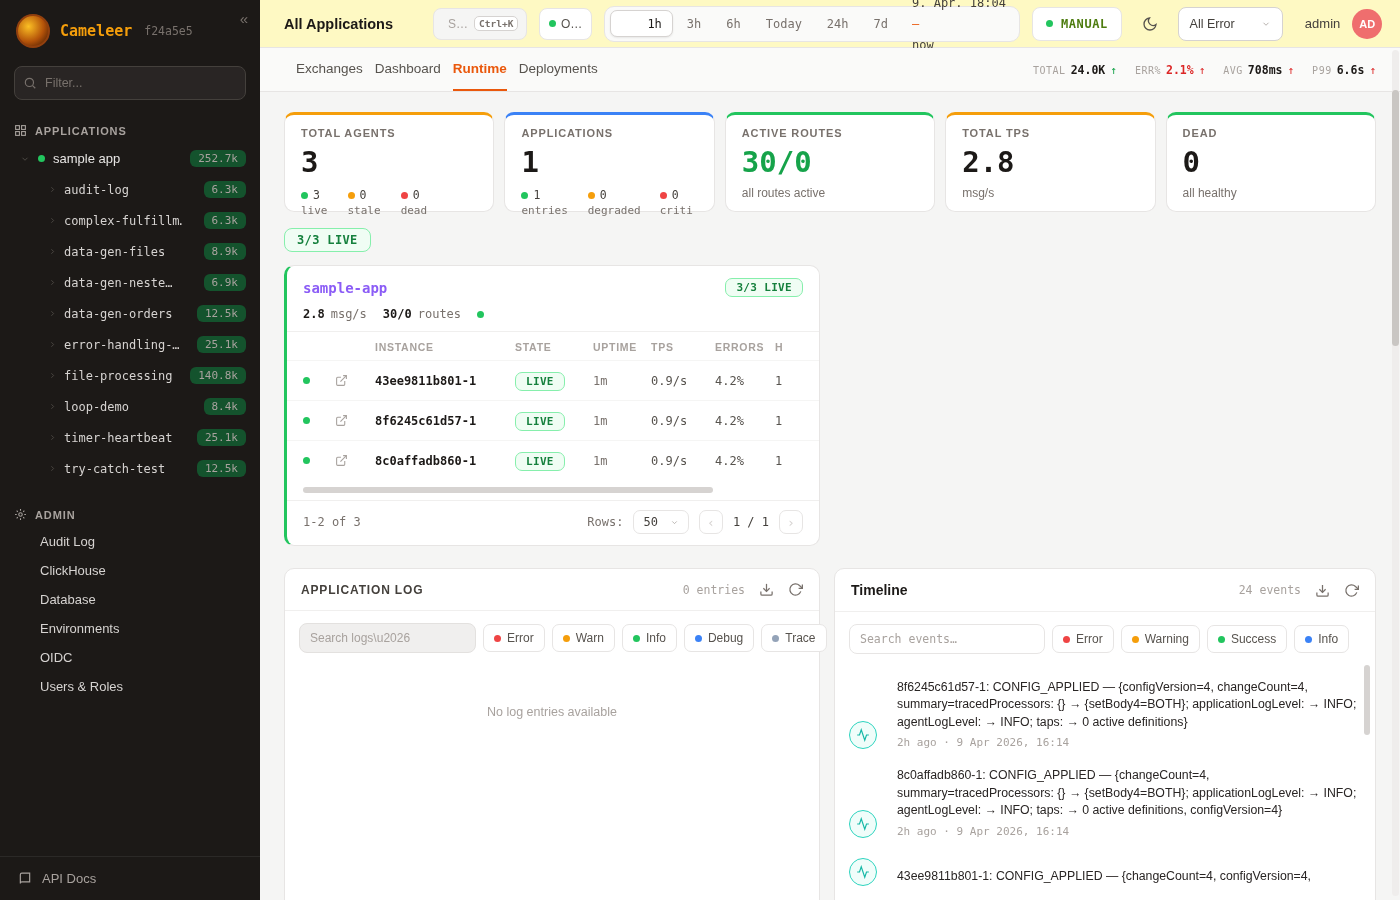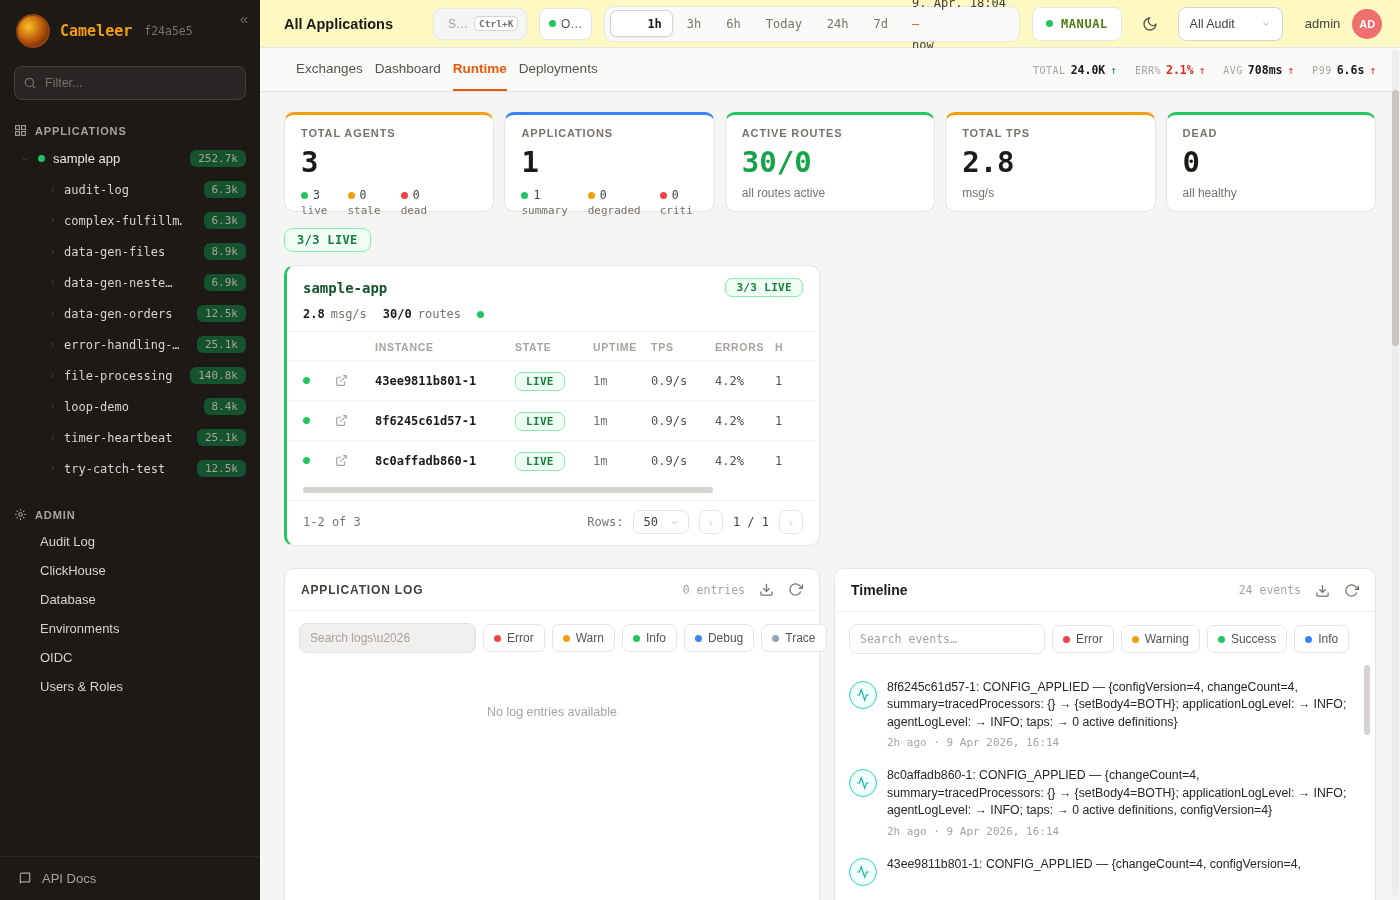--- a/index.html
+++ b/index.html
@@ -34,21 +34,21 @@
 
   
   .main { flex:1; display:flex; flex-direction:column; position:relative; min-width:0; }
   .topbar { height:48px; background:#fef9c3; border-bottom:1px solid #e7e5e4; display:flex; align-items:center; gap:12px; padding:0 18px 0 24px; flex:0 0 48px; }
   .topbar-title { font-weight:bold; font-size:14.5px; color:#1c1917; white-space:nowrap; }
   .search-chip { margin-left:28px; display:flex; align-items:center; gap:6px; background:#f5f5f4; border:1px solid #e7e5e4; border-radius:8px; height:32px; padding:0 8px; color:#a8a29e; font-size:12px; width:94px; cursor:pointer; }
   .search-chip kbd { border:1px solid #d6d3d1; background:#fff; border-radius:5px; padding:1px 4px; font-size:9.5px; color:#78716c; font-family:"DejaVu Sans Mono", monospace; margin-left:auto;font-weight:bold; }
   .status-chip { display:flex; align-items:center; gap:5px; border:1px solid #e7e5e4; background:#fff; border-radius:8px; height:32px; padding:0 9px; font-size:12px; color:#57534e; cursor:pointer; }
   .time-box { display:flex; align-items:center; gap:3px; border:1px solid #e7e5e4; background:#fafaf9; border-radius:10px; height:36px; padding:0 5px; }
   .range-pill { height:27px; padding:0 10px; border-radius:7px; font-family:"DejaVu Sans Mono", monospace; font-size:12px; color:#78716c; display:flex; align-items:center; cursor:pointer; border:1px solid transparent; }
-  .range-pill.active { background:#fff; border-color:#d6d3d1; color:#1c1917; font-weight:bold; box-shadow:0 1px 2px rgba(0,0,0,.08);padding-left:36px; }
+  .range-pill.active { background:#fff; border-color:#d6d3d1; color:#1c1917; font-weight:normal; box-shadow:0 1px 2px rgba(0,0,0,.08);padding-left:36px; }
   .range-dates { display:flex; gap:7px; margin:0 8px 0 10px; font-family:"DejaVu Sans Mono", monospace; font-size:12px; color:#44403c; white-space:nowrap;flex-direction:column; }
   .range-sep { color:#ea580c; }
   .manual-btn { margin-left:auto; display:flex; gap:8px; align-items:center; border:1px solid #e7e5e4; background:#fff; border-radius:8px; height:34px; padding:0 13px; font-family:"DejaVu Sans Mono", monospace; font-size:12px; letter-spacing:.05em; color:#4d7c0f; font-weight:bold; cursor:pointer; }
   .moon-btn { width:32px; height:32px; border-radius:50%; display:flex; align-items:center; justify-content:center; color:#57534e; cursor:pointer; }
   .env-select { display:flex; align-items:center; justify-content:space-between; gap:8px; border:1px solid #d6d3d1; background:#fff; border-radius:8px; height:34px; padding:0 11px; font-size:12.5px; color:#44403c; width:106px; cursor:pointer; }
   .caret { color:#a8a29e; display:flex; }
   .user-name { font-size:13px; color:#44403c; margin-left:10px; }
   .avatar { width:30px; height:30px; border-radius:50%; background:#ef6e6e; color:#fff; font-weight:bold; font-size:11px; display:flex; align-items:center; justify-content:center; cursor:pointer; }
 
   .tabbar { height:44px; background:#fafaf9; border-bottom:1px solid #e7e5e4; display:flex; align-items:stretch; gap:12px; padding:0 24px 0 36px; flex:0 0 44px; }
@@ -78,21 +78,21 @@
   .bd-top { display:flex; gap:5px; align-items:center; color:#44403c; font-size:11.5px; }
   .bd-label { color:#78716c; font-size:11px; margin-top:2px; white-space:nowrap; overflow:hidden; max-width:52px; }
 
   .overview-pill-row { margin:16px 0 13px; }
   .live-pill { display:inline-flex; align-items:center; border:1px solid #86efac; background:#f0fdf4; color:#15803d; font-family:"DejaVu Sans Mono", monospace; font-size:12px; font-weight:bold; padding:4px 12px; border-radius:8px; letter-spacing:.03em; }
   .live-pill.sm { font-size:11px; padding:2px 10px; border-radius:7px; }
 
   
   .app-card { width:536px; background:#fff; border:1px solid #e7e5e4; border-left:3px solid #22c55e; border-radius:10px; }
   .app-card-head { display:flex; justify-content:space-between; align-items:center; padding:12px 16px 8px; }
-  .app-name { font-family:"DejaVu Sans Mono", monospace; font-weight:bold; font-size:14px; color:#14532d; }
+  .app-name { font-family:"DejaVu Sans Mono", monospace; font-weight:bold; font-size:14px; color:#8b5cf6; }
   .app-stats { display:flex; gap:6px; align-items:center; padding:2px 16px 10px; border-bottom:1px solid #f0efee; font-family:"DejaVu Sans Mono", monospace; font-size:12px; }
   .app-stat-val { color:#1c1917; font-weight:bold; }
   .app-stat-unit { color:#78716c; margin-right:10px; }
   .tbl-head { display:flex; align-items:center; padding:9px 16px 7px; color:#a8a29e; font-size:10.5px; letter-spacing:.07em; font-weight:bold; }
   .tbl-row { display:flex; align-items:center; padding:0 16px; height:40px; border-top:1px solid #f5f5f4; }
   .c-dot { width:32px; display:flex; } .c-link { width:40px; color:#a8a29e; display:flex; cursor:pointer; }
   .c-id { width:140px; font-family:"DejaVu Sans Mono", monospace; font-size:12px; font-weight:bold; color:#1c1917; }
   .c-state { width:78px; } .c-up { width:58px; } .c-tps { width:64px; } .c-err { width:60px; } .c-h { width:24px; overflow:hidden; }
   .c-up, .c-tps, .c-err, .c-h { font-family:"DejaVu Sans Mono", monospace; font-size:12px; color:#57534e; }
   .c-up { color:#78716c; }
@@ -118,21 +118,21 @@
   .count-txt { font-family:"DejaVu Sans Mono", monospace; font-size:11.5px; color:#a8a29e; }
   .icon-btn { display:flex; cursor:pointer; color:#78716c; }
   .panel-tools { display:flex; gap:7px; padding:12px 14px; align-items:center; flex-wrap:nowrap; }
   .panel-search { height:30px; border:1px solid #e7e5e4; border-radius:8px; padding:0 10px; font-size:12px; color:#44403c; outline:none; }
   .panel-search::placeholder { color:#a8a29e; }
   .log-search { width:196px; background:#f0efee; border-color:#e3e1df; }
   .tl-search { width:196px; background:#fff; font-family:"DejaVu Sans Mono", monospace; font-size:11.5px; }
   .fpill { display:flex; align-items:center; gap:6px; border:1px solid #e7e5e4; background:#fff; border-radius:7px; height:28px; padding:0 10px; font-size:12px; color:#57534e; cursor:pointer; white-space:nowrap; }
   .empty-msg { text-align:center; color:#a8a29e; font-size:12.5px; margin-top:40px; }
   .events { padding:4px 18px 0 14px; }
-  .event { display:flex; gap:10px; padding:9px 0; align-items:flex-start; }
+  .event { display:flex; gap:20px; padding:9px 0; align-items:flex-end; }
   .event-avatar { width:28px; height:28px; border-radius:50%; border:1.5px solid #2dd4bf; background:#f0fdfa; color:#14b8a6; display:flex; align-items:center; justify-content:center; flex:0 0 auto; margin-top:2px; }
   .event-msg { font-size:12.3px; color:#292524; line-height:1.42; word-break:break-word; }
   .event-time { font-family:"DejaVu Sans Mono", monospace; font-size:11px; color:#a8a29e; margin-top:5px; }
   .tl-scrollbar { position:absolute; right:5px; top:96px; bottom:10px; width:6px; }
   .tl-thumb { width:6px; height:70px; background:#d6d3d1; border-radius:3px; cursor:pointer; }
   .page-scrollbar { position:absolute; right:1px; top:50px; bottom:4px; width:7px; background:#efedec; border-radius:4px; }
   .page-thumb { width:7px; height:256px; background:#c9c6c3; border-radius:4px; margin-top:40px; cursor:pointer; }
 </style>
 </head>
 <body>
@@ -341,21 +341,21 @@
         <span>MANUAL</span>
       </div>
 
       <div class="moon-btn">
         <svg class="ic" width="16" height="16" viewBox="0 0 24 24" fill="none" stroke="currentColor" stroke-width="2">
             <path d="M21 12.8A9 9 0 1 1 11.2 3a7 7 0 0 0 9.8 9.8z"></path>
           </svg>
       </div>
 
       <div class="env-select">
-        <span>All Audit</span>
+        <span>All Error</span>
         <span class="caret">
             <svg width="10" height="10" viewBox="0 0 24 24" fill="none" stroke="currentColor" stroke-width="2">
               <polyline points="6 9 12 15 18 9"></polyline>
             </svg>
           </span>
       </div>
 
       <span class="user-name">admin</span>
       <div class="avatar">AD</div>
     </div>
@@ -421,21 +421,21 @@
         </div>
         <div class="stat-card acc-blue">
           <div class="stat-title">APPLICATIONS</div>
           <div class="stat-value">1</div>
           <div class="bd-row">
             <div class="bd-item">
                 <div class="bd-top">
                   <span class="dot dot-green"></span>
                   <span>1</span>
                 </div>
-                <div class="bd-label">summary</div>
+                <div class="bd-label">entries</div>
               </div>
             <div class="bd-item">
                 <div class="bd-top">
                   <span class="dot dot-amber"></span>
                   <span>0</span>
                 </div>
                 <div class="bd-label">degraded</div>
               </div>
             <div class="bd-item">
                 <div class="bd-top">

